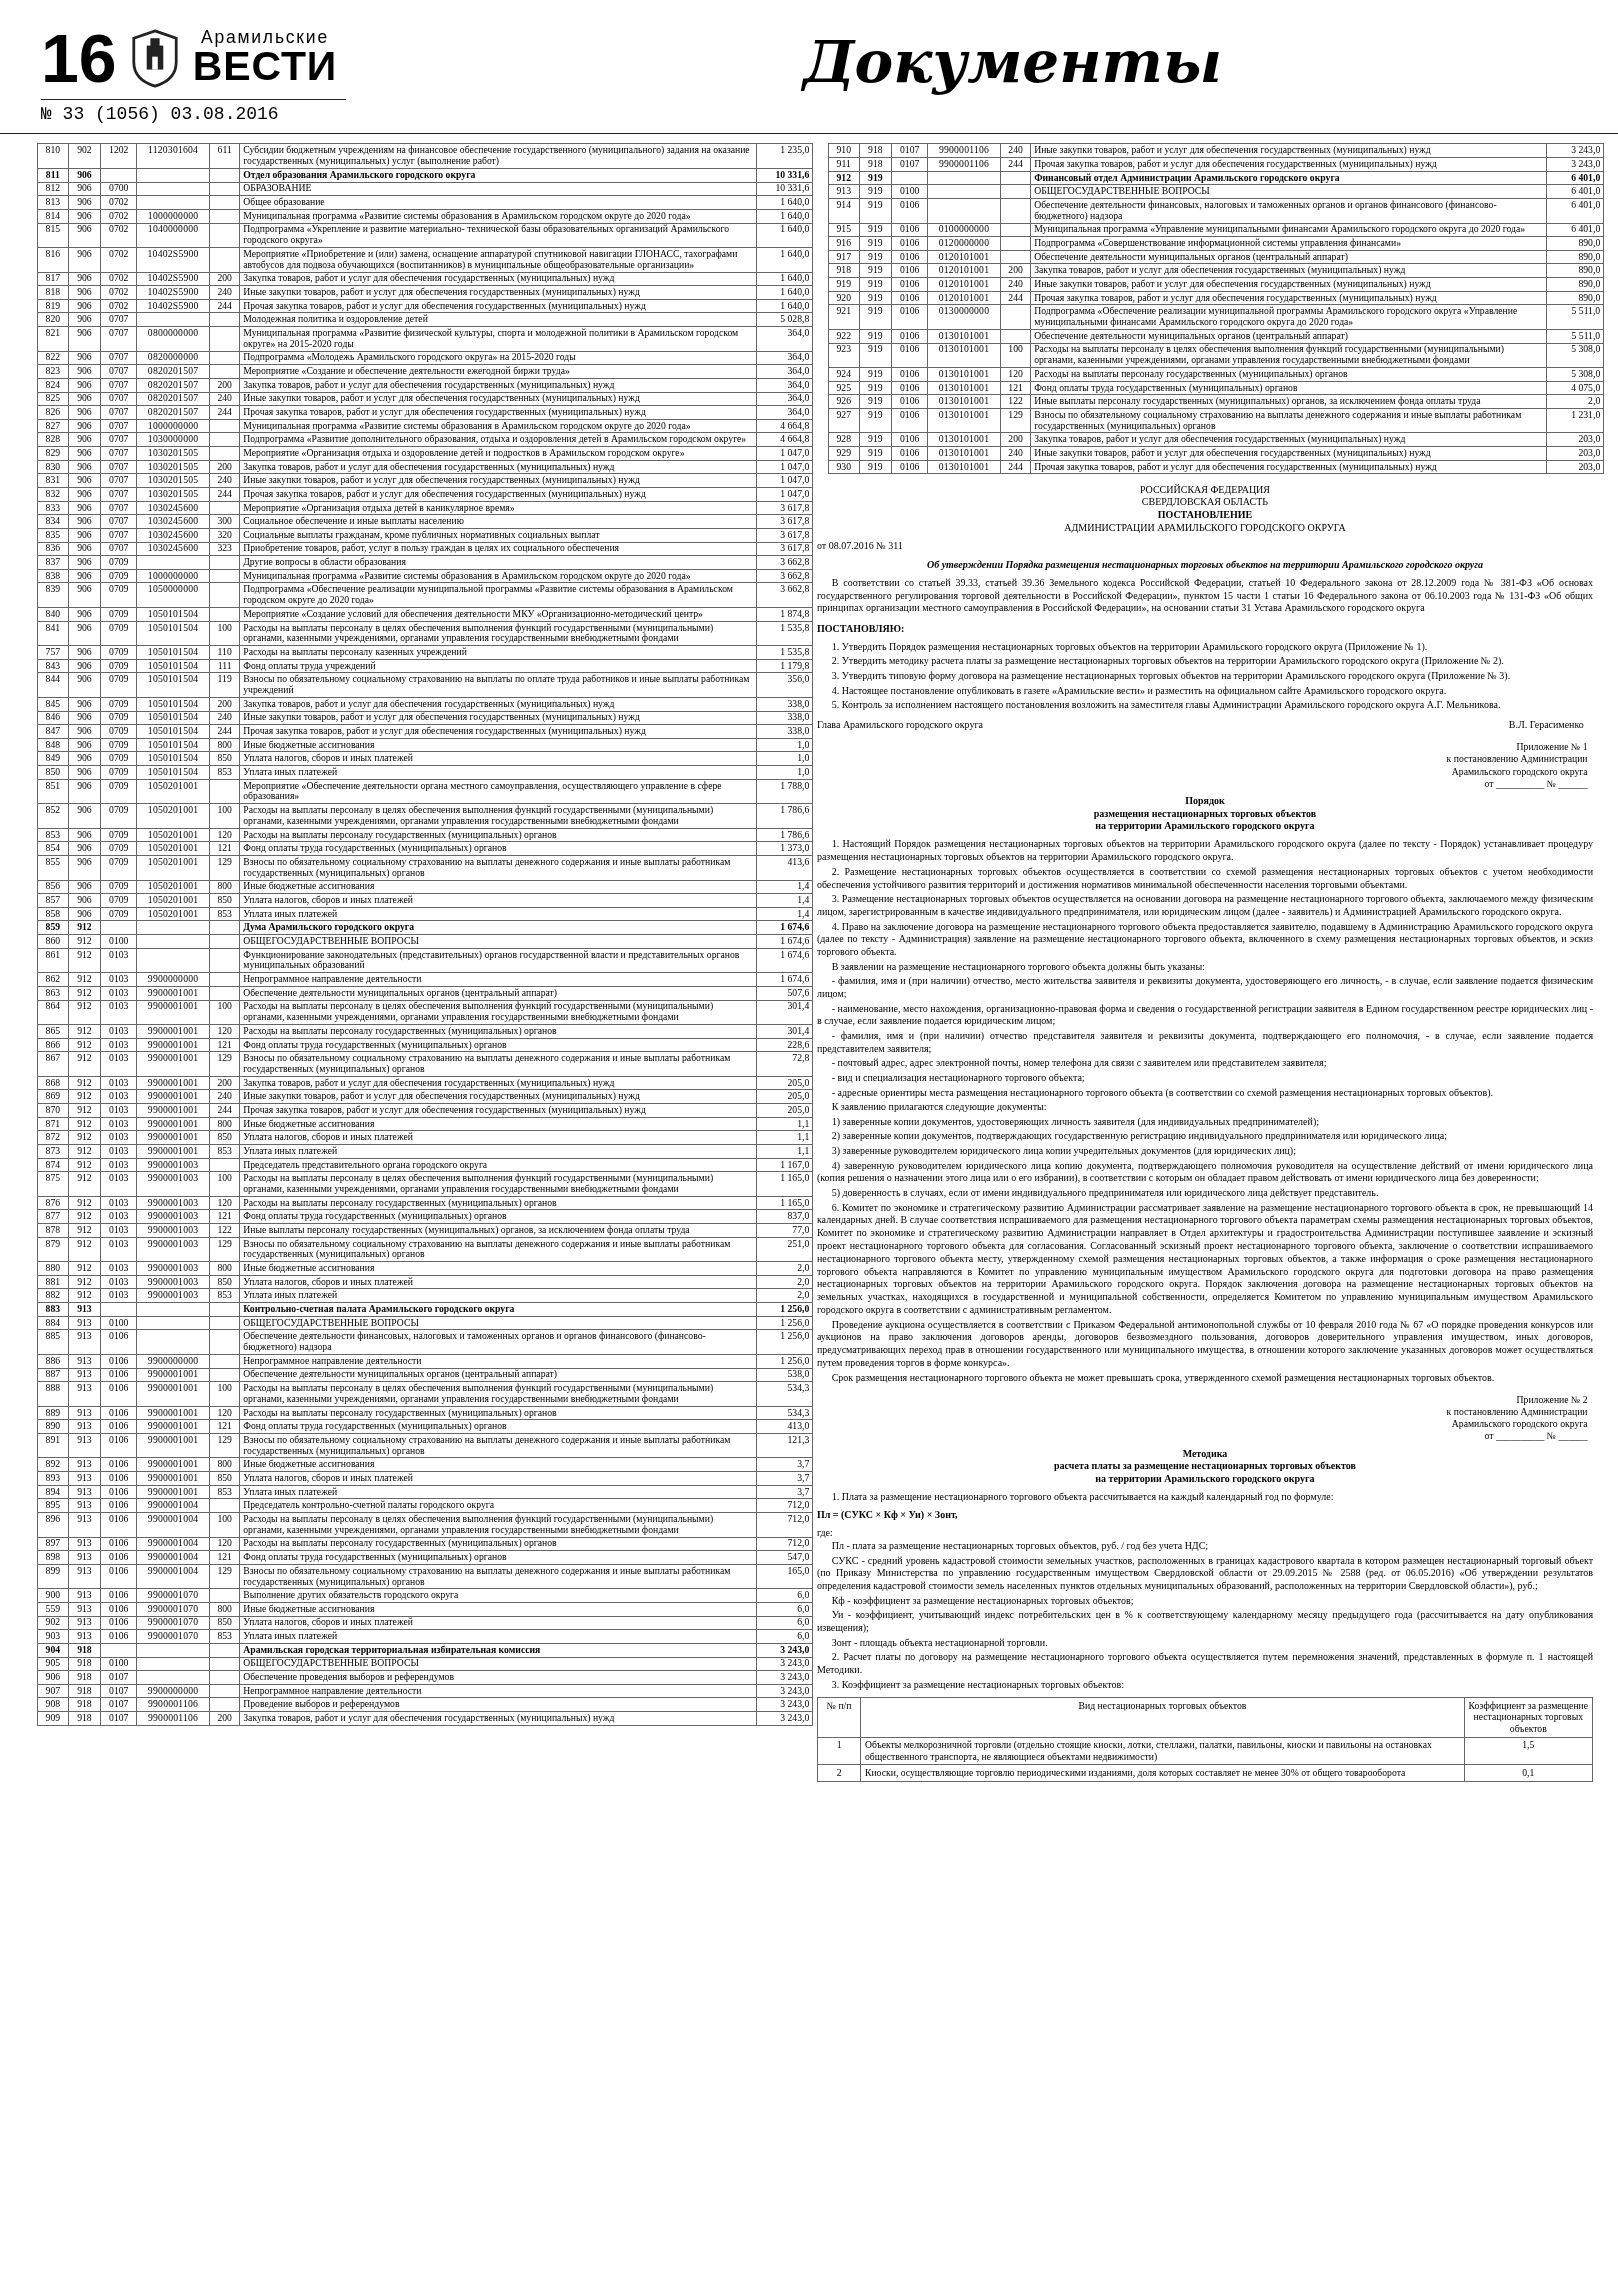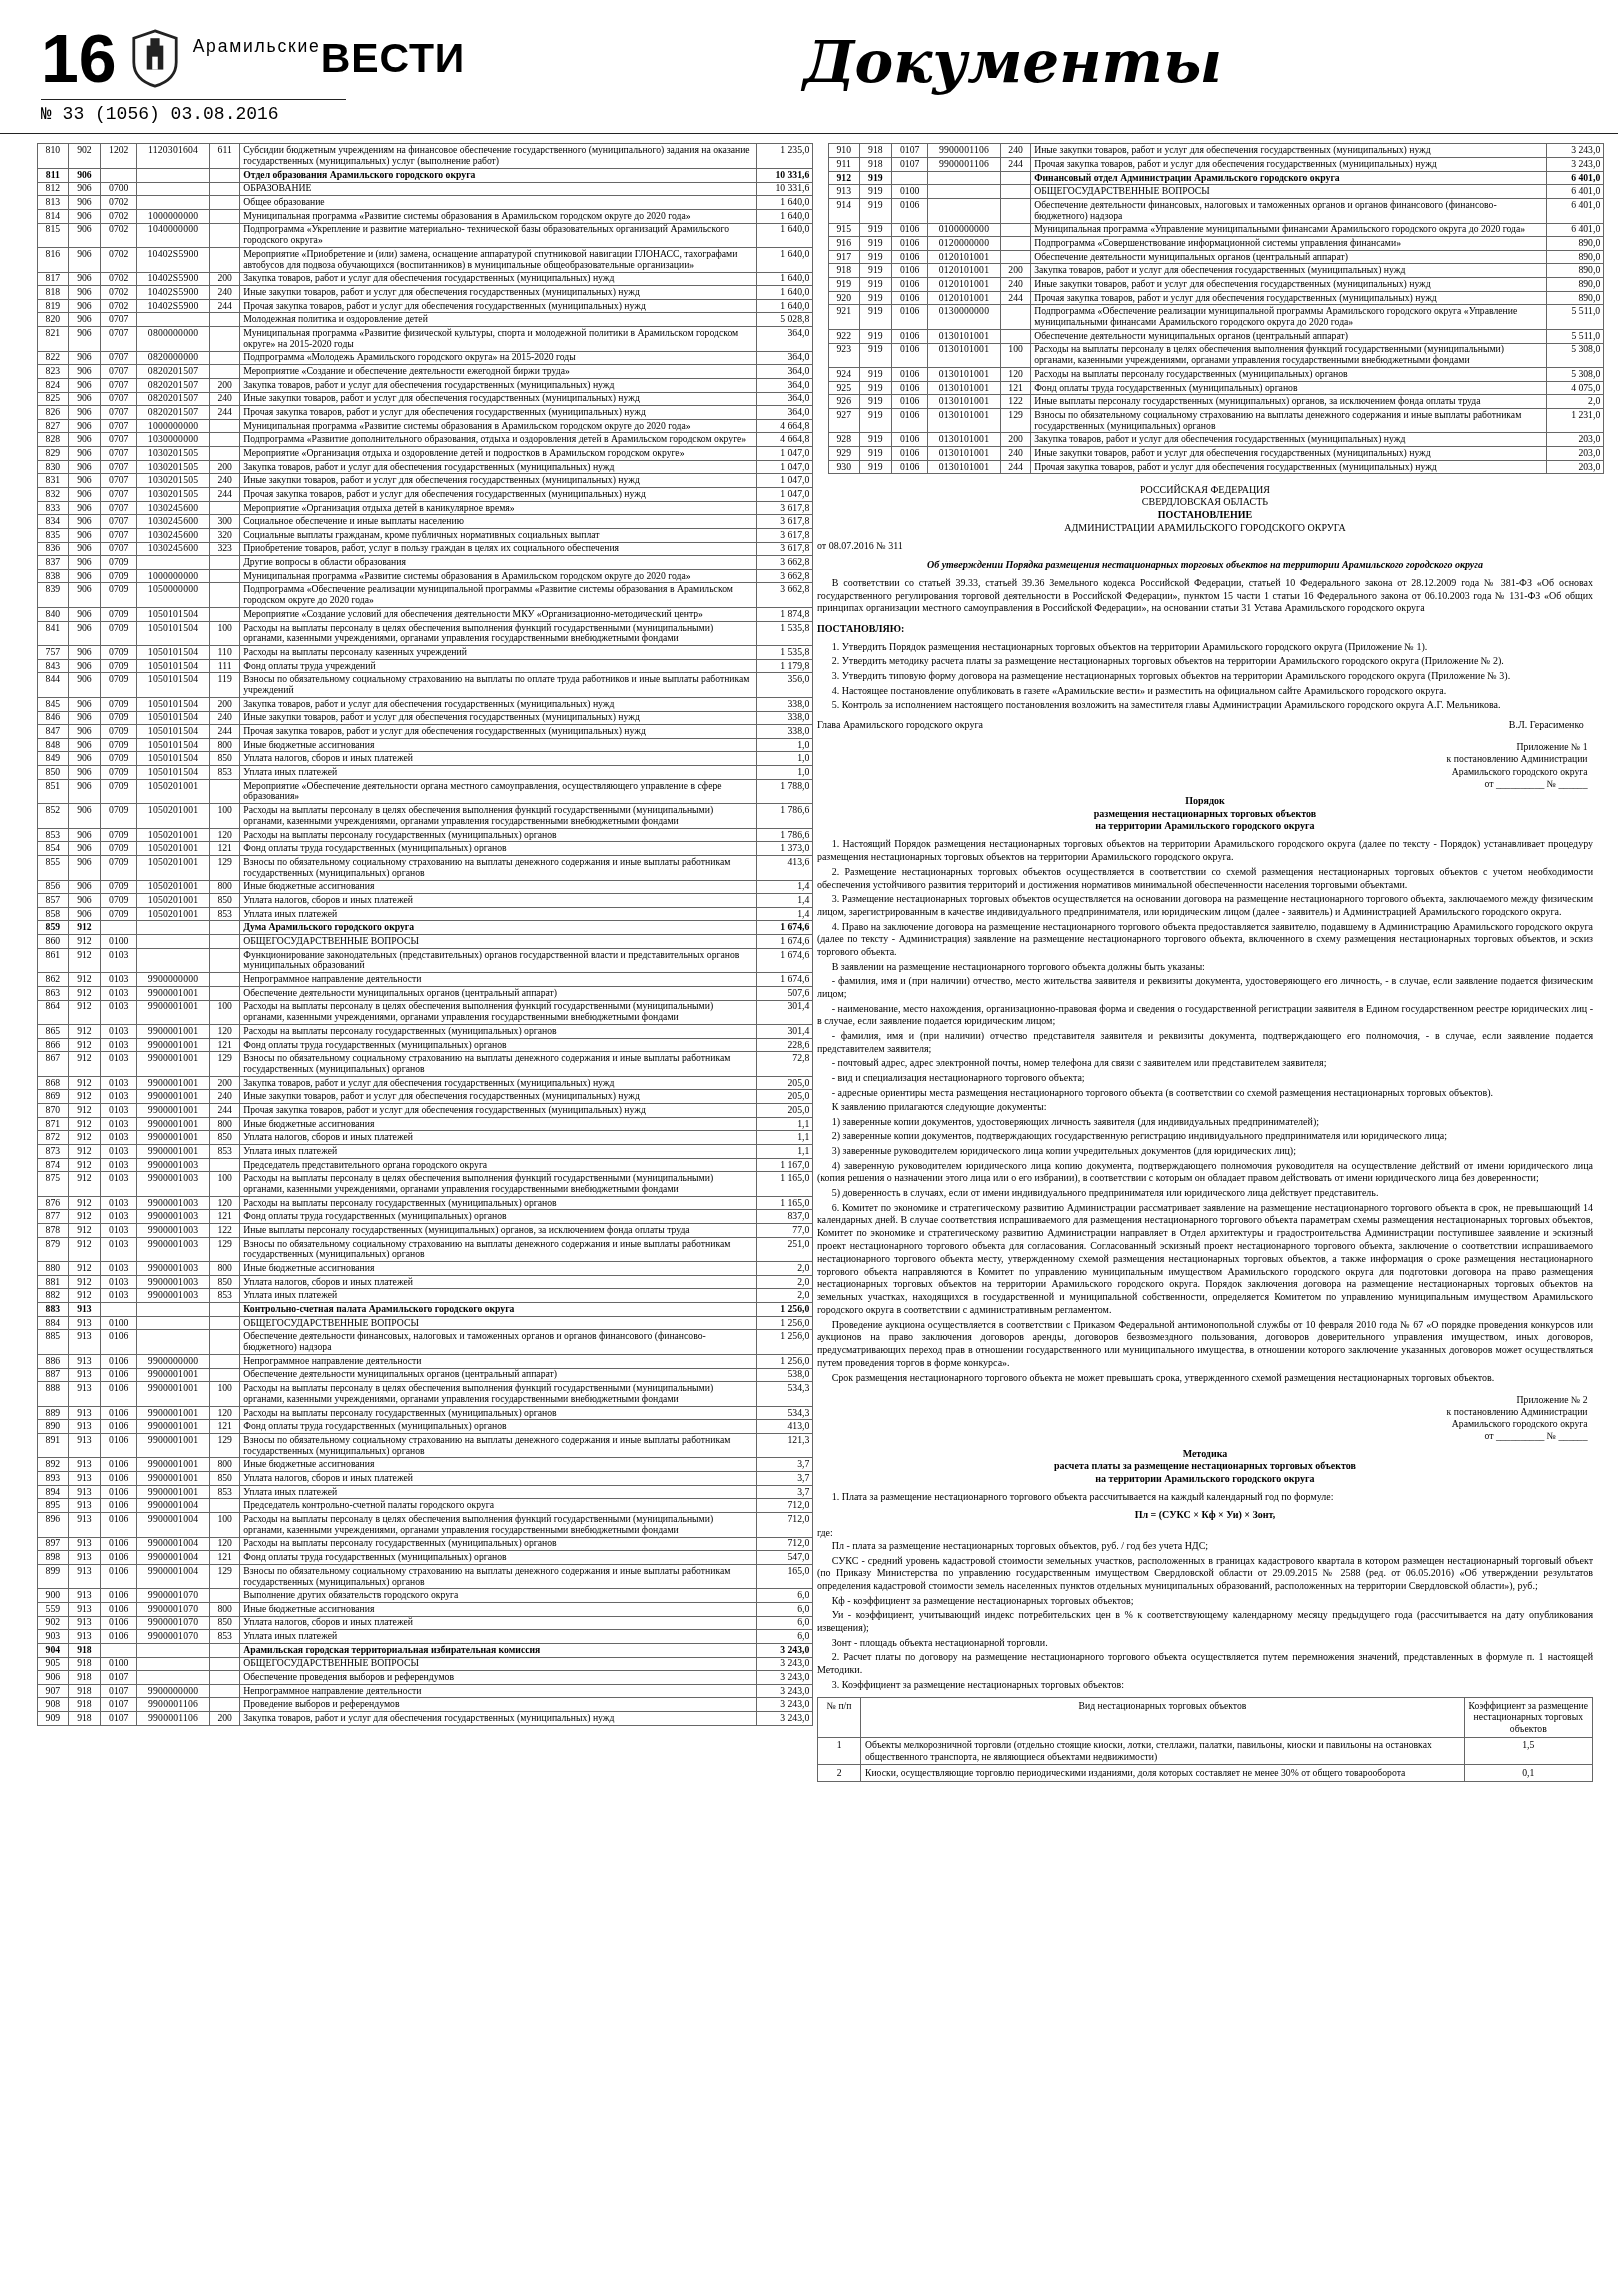--- a/index.html
+++ b/index.html
@@ -4,21 +4,21 @@
 <style>
   html,body{margin:0;padding:0;background:#d9d9d9;}
   .page{width:1619px;height:2290px;background:#ffffff;margin:0 auto;position:relative;
         overflow:hidden;font-family:"Liberation Serif",serif;color:#000000;box-shadow:0 0 7.4px rgba(0,0,0,.4);}
   
   .hdr{display:flex;align-items:flex-start;padding:24px 41px 9.2px 41px;border-bottom:1.8px solid #222;}
   .masthead{width:406px;}
   .mast-row{display:flex;align-items:center;gap:13px;}
   .pagenum{font-family:"Liberation Sans",sans-serif;font-weight:bold;font-size:68px;line-height:1;}
   .emblem{width:50px;height:59px;flex:0 0 auto;}
-  .logotext{display:flex;line-height:1;}
+  .logotext{display:flex;flex-direction:column;line-height:1;text-align:center;}
   .logo-top{font-family:"Liberation Sans",sans-serif;font-size:17.5px;letter-spacing:1.8px;}
   .logo-bottom{font-family:"Liberation Sans",sans-serif;font-weight:bold;font-size:41px;letter-spacing:0.9px;}
   .issue{font-family:Liberation Mono, monospace;font-size:18px;margin-top:7.4px;border-top:0.9px solid #222;
          padding-top:3.7px;width:305px;}
   .doc-title{flex:1;text-align:center;font-family:"DejaVu Serif",serif;font-style:italic;font-weight:bold;
              font-size:58px;line-height:1;margin-top:9.2px;}
   
   .cols{display:flex;gap:14.8px;padding:9.2px 26px 18.5px 26px;}
   .col{flex:1;min-width:0;}
   
@@ -38,21 +38,21 @@
   .res .ctr{text-align:center;}
   .res .b{font-weight:bold;}
   .res .i{font-style:italic;}
   .res p{margin:0 0 1.8px 0;text-align:justify;text-indent:14.8px;}
   .res .nojust{text-align:left;text-indent:0;}
   .res .gap{height:5.5px;}
   .sigrow{display:flex;justify-content:space-between;margin:7.4px 9.2px 3.7px 0;}
   .app-label{text-align:right;font-size:9.7px;line-height:1.25;margin:9.2px 5.5px 5.5px 0;}
   .app-title{text-align:center;font-weight:bold;margin:3.7px 0 5.5px 0;line-height:1.25;}
   .def{margin:0 0 1.8px 0;text-align:justify;text-indent:14.8px;}
-  .formula{text-align:center;margin:5.5px 0;font-weight:bold;}
+  .formula{margin:5.5px 0;font-weight:bold;}
   
   table.coeff{border-collapse:collapse;width:100%;font-size:9.7px;line-height:1.2;margin-top:5.5px;}
   table.coeff th,table.coeff td{border:0.9px solid #666;padding:1.8px 3.7px;vertical-align:top;font-weight:normal;margin-left:30px;}
   table.coeff th{text-align:center;}
   table.coeff td.num{width:35px;text-align:center;}
   table.coeff td.k{width:120px;text-align:center;}
 </style>
 </head>
 <body>
 

